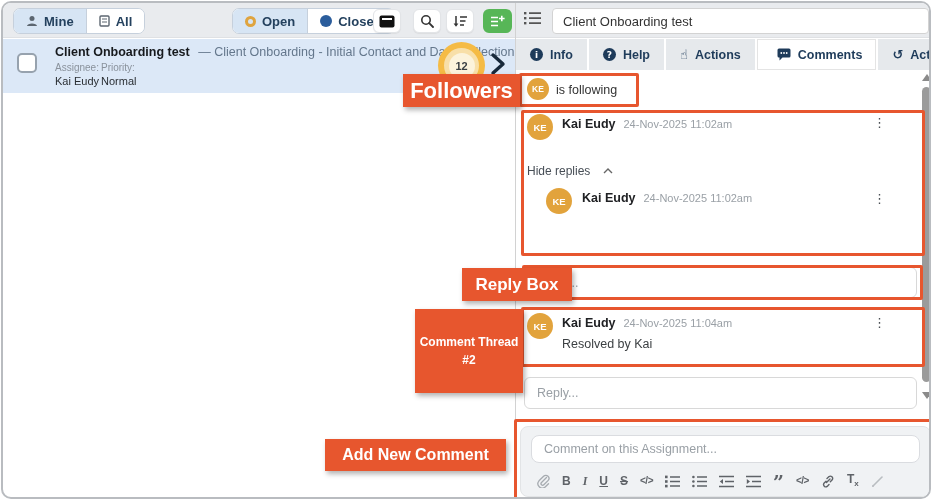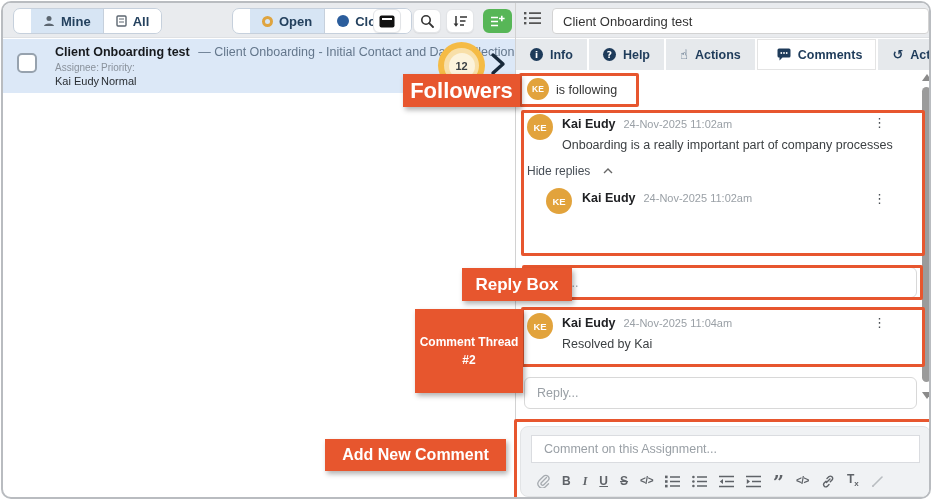--- a/index.html
+++ b/index.html
@@ -5,21 +5,21 @@
   * { margin:0; padding:0; box-sizing:border-box; }
   html,body { width:932px; height:500px; background:#fff; font-family:"Liberation Sans", sans-serif; overflow:hidden; }
   #app { position:relative; width:930px; height:498px; margin:1px; border:2px solid #b9bcc0; border-radius:10px; background:#fff; overflow:hidden; }
 
   
   #topbar { position:absolute; left:0; top:0; width:100%; height:35px; background:#e9ebee; border-bottom:1px solid #dfe1e4; }
   #vdivider { position:absolute; left:512px; top:0; width:1px; height:100%; background:#d2d2d2; z-index:5; }
 
   .seg-group { position:absolute; top:5px; height:26px; display:flex; border:1px solid #c6d0dc; border-radius:7px; overflow:hidden; background:#fff; }
   .seg-btn { display:flex; align-items:center; gap:6px; padding:0 12px; font-size:13px; color:#24415e; font-weight:bold; background:#fff; cursor:pointer; }
-  .seg-btn.sel { background:#d7e5f4;margin-left:17px; }
+  .seg-btn.sel { background:#d7e5f4; }
   .seg-btn + .seg-btn { border-left:1px solid #c6d0dc; }
   #grp-mine-all { left:10px; }
   #grp-open-closed { left:229px; }
   .ring-dot { width:11px; height:11px; border-radius:50%; border:3px solid #dfa43f; }
   .fill-dot { width:12px; height:12px; border-radius:50%; background:#2b5d9c; }
 
   .tool-btn { position:absolute; top:6px; width:28px; height:24px; background:#fff; border:1px solid #e2e4e7; border-radius:6px; display:flex; align-items:center; justify-content:center; cursor:pointer; box-shadow:0 1px 1px rgba(0,0,0,.06); }
   #btn-board { left:370px; } #btn-search { left:410px; } #btn-sort { left:443px; }
   #btn-add { position:absolute; left:480px; top:6px; width:29px; height:24px; background:#57b657; border-radius:6px; display:flex; align-items:center; justify-content:center; cursor:pointer; }
 
@@ -80,21 +80,21 @@
   #t2-body { left:559px; top:332px; }
 
   
   .scroll-arrow { position:absolute; left:919px; width:0; height:0; border-left:5px solid transparent; border-right:5px solid transparent; cursor:pointer; }
   #scroll-up { top:71px; border-bottom:7px solid #8a8a8a; }
   #scroll-down { top:389px; border-top:7px solid #8a8a8a; }
   #scroll-thumb { position:absolute; left:919px; top:84px; width:9px; height:295px; background:#9b9b9b; border-radius:5px; cursor:pointer; }
 
   
   #composer { position:absolute; left:517px; top:423px; width:411px; height:71px; background:#f0f2f4; border:1px solid #e2e4e6; border-radius:8px; }
-  #composer-input { position:absolute; left:10px; top:8px; width:389px; height:28px; border:1px solid #dadce0; border-radius:0; background:#fff; font-size:12.5px; padding:7px 12px; color:#333; font-family:"Liberation Sans", sans-serif; }
+  #composer-input { position:absolute; left:10px; top:8px; width:389px; height:28px; border:1px solid #dadce0; border-radius:8px; background:#fff; font-size:12.5px; padding:7px 12px; color:#333; font-family:"Liberation Sans", sans-serif; }
   #composer-toolbar { position:absolute; left:16px; top:42px; right:6px; height:24px; display:flex; align-items:center; gap:12px; }
   .fmt { font-size:12px; color:#5f6368; cursor:pointer; line-height:1; user-select:none; }
   .fmt.b { font-weight:bold; }
   .fmt.i { font-style:italic; font-family:"Liberation Serif", serif; font-weight:bold; }
   .fmt.u { text-decoration:underline; font-weight:bold; }
   .fmt.s { text-decoration:line-through; font-weight:bold; }
   .fmt.code { font-size:10px; font-weight:bold; letter-spacing:-0.5px; }
   .fmt.quote { font-family:"DejaVu Serif", serif; font-size:19px; font-weight:bold; height:12px; line-height:0.8; }
   .fmt sub { font-size:8px; }
   .icon-svg { display:block; cursor:pointer; }
@@ -241,21 +241,20 @@
 
   <div id="followers-avatar" class="avatar av22">KE</div>
   <div id="followers-text">is following</div>
 
   <div id="t1-avatar" class="avatar av26">KE</div>
   <div class="name-row" id="t1-names">
     <span class="c-name">Kai Eudy</span>
     <span class="c-time">24-Nov-2025 11:02am</span>
   </div>
   <span class="kebab" id="t1-kebab">⋮</span>
-  <div class="c-body" id="t1-body">Onboarding is a really important part of company processes</div>
 
   <div id="hide-replies">
     <span>Hide replies</span>
     <svg class="icon-svg" width="10" height="6" viewBox="0 0 10 6">
         <polyline points="1,5 5,1 9,5" fill="none" stroke="#666" stroke-width="1.4"></polyline>
       </svg>
   </div>
 
   <div id="r1-avatar" class="avatar av26">KE</div>
   <div class="name-row" id="r1-names">

